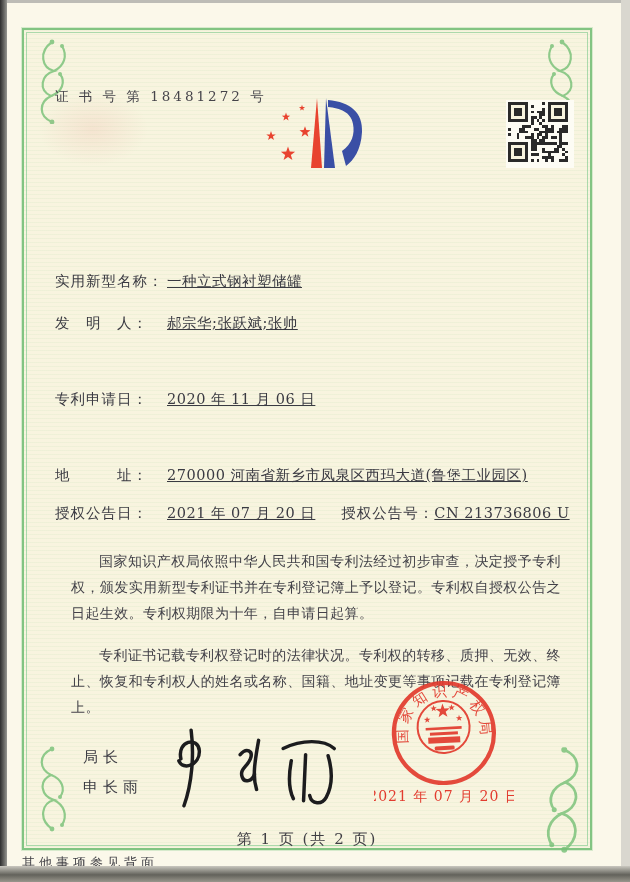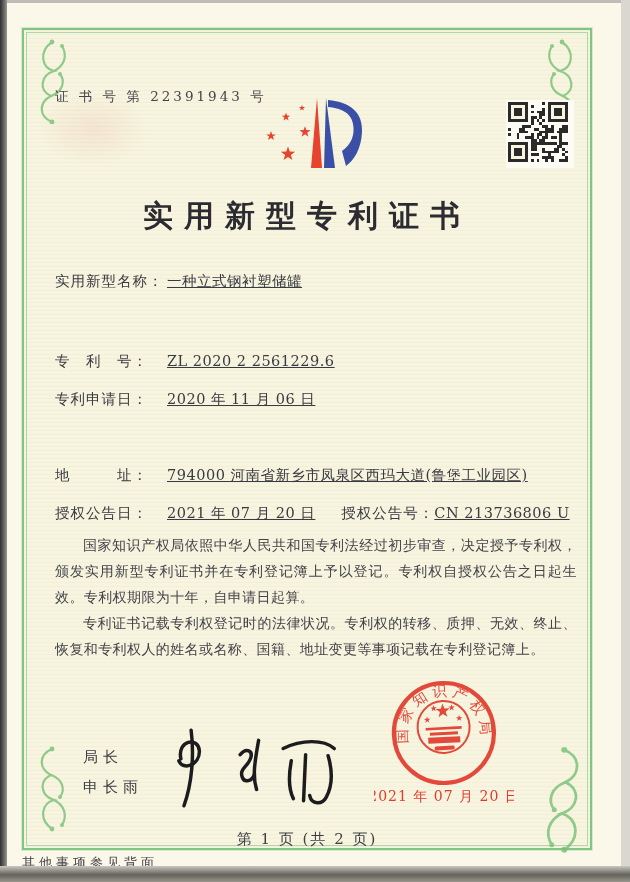--- a/index.html
+++ b/index.html
@@ -34,21 +34,21 @@
     font-size:30px;font-weight:600;letter-spacing:11px;color:#2c2b31;white-space:nowrap;}
 
   .field-row{position:absolute;left:31px;width:522px;font-size:14.5px;color:#3a3a42;white-space:nowrap;text-decoration:underline;}
   .f-label{display:inline-block;min-width:112px;letter-spacing:1px;}
   .f-label.auto{min-width:0;}
   .f-value{letter-spacing:.5px;}
   .g2{margin-left:26px;}
 
   .paragraphs{position:absolute;left:31px;top:502px;width:522px;font-size:14px;line-height:26px;
     color:#434249;text-align:justify;letter-spacing:.4px;}
-  .paragraphs p{margin:0;text-indent:2em;}
+  .paragraphs p{margin:16px;text-indent:2em;}
 
   .sig-block{position:absolute;left:59px;top:712px;font-size:15px;line-height:30px;
     letter-spacing:5px;color:#3a3a42;}
   .signature{position:absolute;left:128px;top:694px;}
 
   .seal{position:absolute;left:350px;top:633px;}
 
   .page-info{position:absolute;left:0;right:0;top:800px;text-align:center;
     font-size:15px;letter-spacing:2px;color:#3f3e44;}
   .back-note{position:absolute;left:15px;width:570px;top:852px;text-align:left;
@@ -122,21 +122,21 @@
       <g fill="#76c076">
         <circle cx="20" cy="4" r="2.4"></circle>
           <circle cx="30" cy="8" r="2"></circle>
         <circle cx="28" cy="36" r="2"></circle>
           <circle cx="20" cy="84" r="2.4"></circle>
       </g>
     </svg>
 
     <div class="smudge"></div>
 
-    <div class="cert-no">证 书 号 第 22391943 号</div>
+    <div class="cert-no">证 书 号 第 18481272 号</div>
 
     <svg class="logo" width="110" height="82" viewBox="0 0 110 82">
       <defs>
         <polygon id="star5" points="0,-10 -2.35,-3.24 -9.51,-3.09 -3.8,1.24 -5.88,8.09 0,4 5.88,8.09 3.8,1.24 9.51,-3.09 2.35,-3.24"></polygon>
       </defs>
       <polygon points="59,4 53,74 64,74" fill="#e8432f"></polygon>
       <polygon points="68,4 66,74 77,74" fill="#3a4fa5"></polygon>
       <path d="M70,6 C93,8 105,19 104,38 C103,56 96,66 88,72 L84,57 C94,50 97,40 95,30 C93,18 82,14 70,13 Z" fill="#3a4fa5"></path>
       <g fill="#e8432f">
         <use href="#star5" transform="translate(44,14) scale(0.32)"></use>
@@ -270,33 +270,32 @@
           <rect x="2" y="2" width="3" height="3" fill="#2a2a2a"></rect>
           <rect x="14" y="0" width="7" height="7" fill="#2a2a2a"></rect>
           <rect x="15" y="1" width="5" height="5" fill="#f8f4df"></rect>
           <rect x="16" y="2" width="3" height="3" fill="#2a2a2a"></rect>
           <rect x="0" y="14" width="7" height="7" fill="#2a2a2a"></rect>
           <rect x="1" y="15" width="5" height="5" fill="#f8f4df"></rect>
           <rect x="2" y="16" width="3" height="3" fill="#2a2a2a"></rect>
         </svg>
     </div>
 
-    <div class="title">实用新型专利证书</div>
 
     <div class="field-row" style="top:242px">
       <span class="f-label">实用新型名称：</span><span class="f-value">一种立式钢衬塑储罐</span>
     </div>
-    <div class="field-row" style="top:322px">
-      <span class="f-label">专　利　号：</span><span class="f-value">ZL 2020 2 2561229.6</span>
+    <div class="field-row" style="top:284px">
+      <span class="f-label">发　明　人：</span><span class="f-value">郝宗华;张跃斌;张帅</span>
     </div>
     <div class="field-row" style="top:360px">
       <span class="f-label">专利申请日：</span><span class="f-value">2020 年 11 月 06 日</span>
     </div>
     <div class="field-row" style="top:436px">
-      <span class="f-label">地　　　址：</span><span class="f-value">794000 河南省新乡市凤泉区西玛大道(鲁堡工业园区)</span>
+      <span class="f-label">地　　　址：</span><span class="f-value">270000 河南省新乡市凤泉区西玛大道(鲁堡工业园区)</span>
     </div>
     <div class="field-row" style="top:474px">
       <span class="f-label">授权公告日：</span><span class="f-value">2021 年 07 月 20 日</span><span class="f-label auto g2">授权公告号：</span><span class="f-value">CN 213736806 U</span>
     </div>
 
     <div class="paragraphs">
       <p>国家知识产权局依照中华人民共和国专利法经过初步审查，决定授予专利权，颁发实用新型专利证书并在专利登记簿上予以登记。专利权自授权公告之日起生效。专利权期限为十年，自申请日起算。</p>
       <p>专利证书记载专利权登记时的法律状况。专利权的转移、质押、无效、终止、恢复和专利权人的姓名或名称、国籍、地址变更等事项记载在专利登记簿上。</p>
     </div>
 

